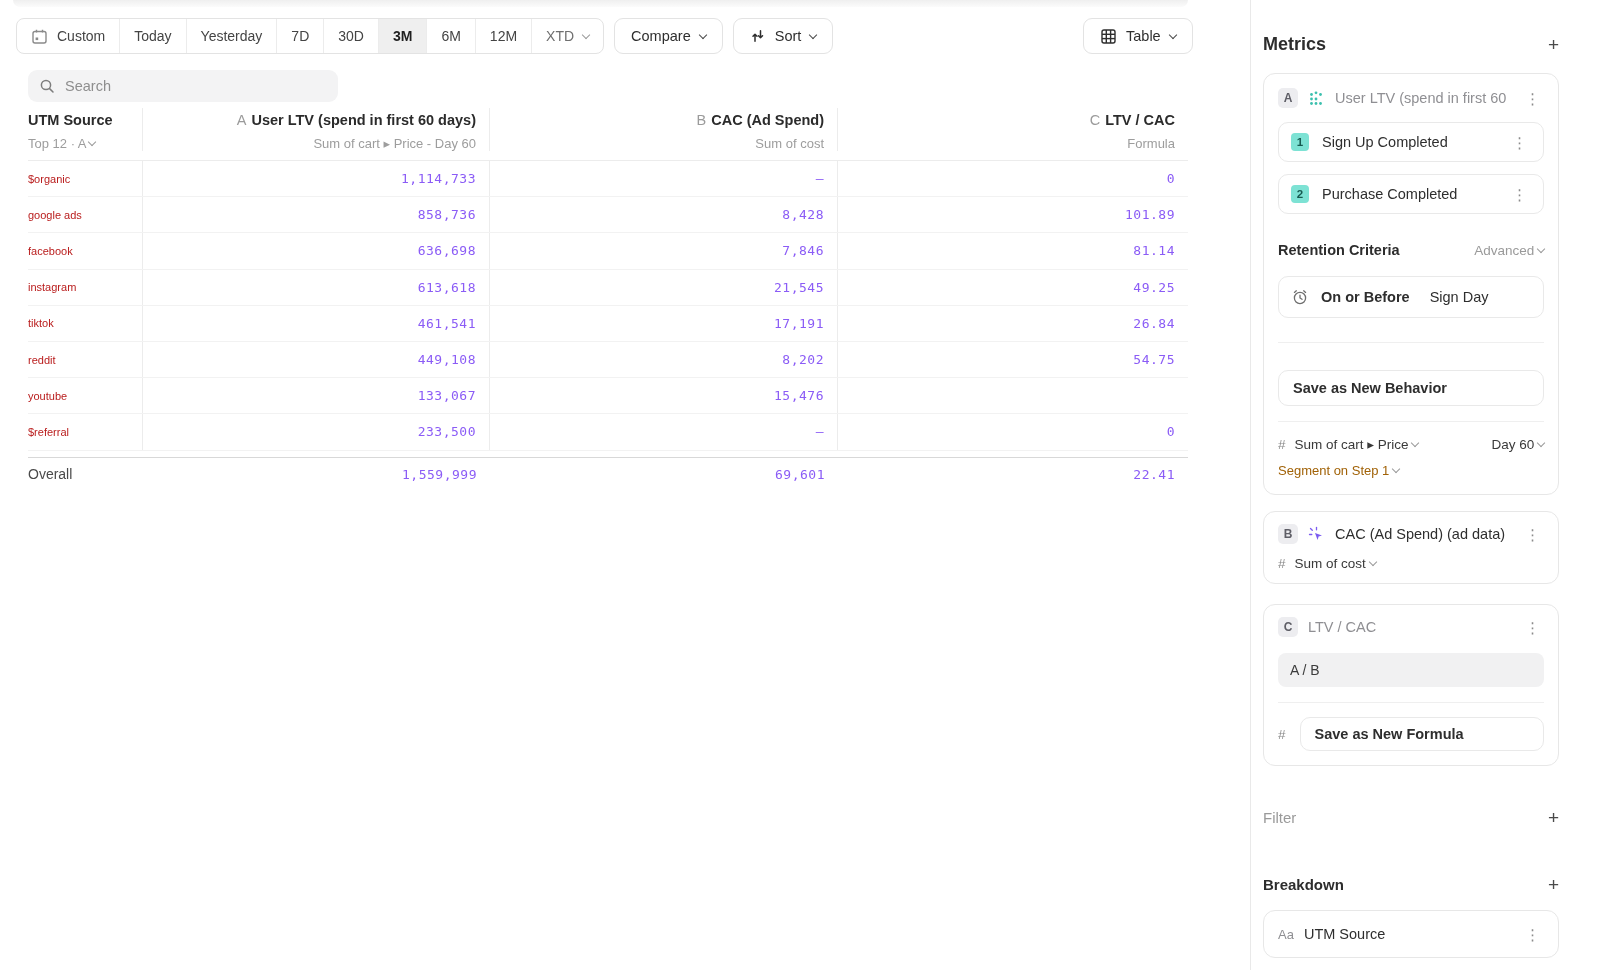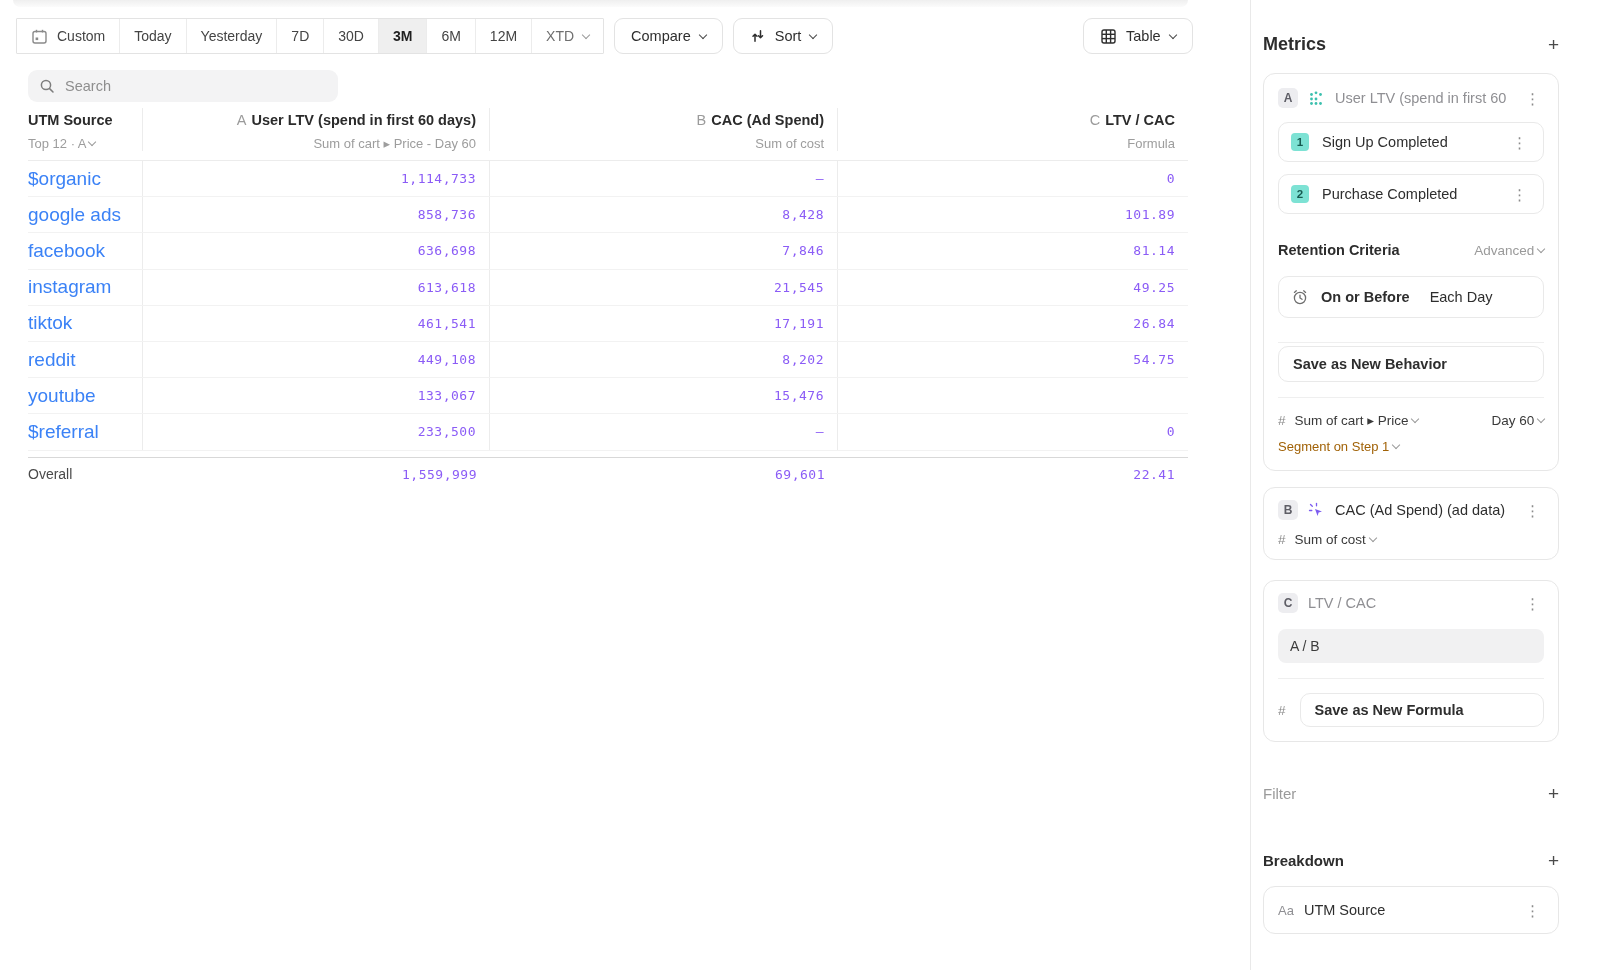--- a/index.html
+++ b/index.html
@@ -5,21 +5,21 @@
   * { margin:0; padding:0; box-sizing:border-box; }
   html,body { width:1600px; height:970px; background:#fff; font-family:"Liberation Sans", sans-serif; overflow:hidden; }
   body { position:relative; color:#333; }
 
   
   .main { position:absolute; left:0; top:0; width:1250px; height:970px; background:#fff; }
   .top-sliver { position:absolute; left:13px; top:-7px; width:1175px; height:14px; border-radius:9px;
                 background:linear-gradient(180deg,#dedede 0%, #f2f2f2 60%, #fbfbfb 100%); }
 
   .toolbar { position:absolute; left:16px; top:18px; display:flex; align-items:center; }
-  .segctl { display:inline-flex; height:36px; border:1px solid #e3e3e3; border-radius:1px; background:#fff; overflow:hidden; }
+  .segctl { display:inline-flex; height:36px; border:1px solid #e3e3e3; border-radius:8px; background:#fff; overflow:hidden; }
   .seg { display:flex; align-items:center; gap:9px; padding:0 14px; font-size:14px; color:#444;
          border-right:1px solid #ececec; cursor:pointer; white-space:nowrap; }
   .seg:last-child { border-right:none; }
   .seg.sel { background:#efefef; font-weight:700; color:#1f1f1f; }
   .seg.muted { color:#6f6f6f; }
   .tbtn { display:flex; align-items:center; gap:9px; height:36px; margin-left:10px; padding:0 16px;
           border:1px solid #e3e3e3; border-radius:9px; background:#fff; font-size:14.5px; color:#2e2e2e;
           font-family:inherit; cursor:pointer; }
   .btn-table { position:absolute; left:1083px; top:18px; margin:0; }
 
@@ -37,21 +37,21 @@
   .table { position:absolute; left:28px; top:108px; width:1160px; }
   .thead, .trow, .overall { display:grid; grid-template-columns:115px 347px 348px 350px; }
   .thead { padding-bottom:9px; border-bottom:1px solid #ececec; }
   .hc { display:flex; flex-direction:column; align-items:flex-end; gap:8px; padding:4px 13px 0 0; }
   .hc.first { align-items:flex-start; padding-left:0; }
   .hc .t { font-size:14.5px; font-weight:700; color:#2b2b2b; }
   .hc .colid { color:#9b9b9b; font-weight:400; margin-right:5px; }
   .hc .sub { font-size:13px; color:#9d9d9d; }
   .br { border-right:1px solid #ececec; }
   .trow { height:36.2px; border-bottom:1px solid #f2f2f2; }
-  .lbl { display:flex; align-items:center; font-size:19px; color:#3b82f6; }
+  .lbl { display:flex; align-items:center; font-size:11px; color:#b91c1c; }
   .num { display:flex; align-items:center; justify-content:flex-end; padding-right:13px;
          font-family:"DejaVu Sans Mono", monospace; font-size:13px; letter-spacing:0.5px; color:#8b5cf6; }
   .overall { height:34px; margin-top:6px; border-top:1px solid #d8d8d8; align-items:center; }
   .overall .lbl { font-size:14px; color:#4a4a4a; }
 
   
   .sidebar { position:absolute; right:0; top:0; width:350px; height:970px; border-left:1px solid #e9e9e9;
              background:#fff; padding-left:12px; }
   .side-h { width:296px; display:flex; justify-content:space-between; align-items:center; margin-top:34px; }
   .side-h .ttl { font-size:18px; font-weight:700; color:#2d2d2d; }
@@ -79,21 +79,21 @@
   .retention { display:flex; justify-content:space-between; align-items:center; margin-top:28px; }
   .retention .rt { font-size:14.5px; font-weight:700; color:#2d2d2d; }
   .adv { font-size:13.5px; color:#9a9a9a; cursor:pointer; }
 
   .onbefore { margin-top:18px; height:42px; border:1px solid #e9e9e9; border-radius:10px; display:flex;
               align-items:center; gap:12px; padding:0 12px; }
   .onbefore .op { font-size:14.5px; font-weight:600; color:#2e2e2e; cursor:pointer; }
   .onbefore .un { font-size:14.5px; color:#2e2e2e; margin-left:8px; cursor:pointer; }
 
   .divline { height:1px; background:#efefef; margin-top:24px; }
-  .savebox { margin-top:3px; height:36px; border:1px solid #e9e9e9; border-radius:10px; display:flex;
+  .savebox { margin-top:27px; height:36px; border:1px solid #e9e9e9; border-radius:10px; display:flex;
              align-items:center; padding:16px 14px; font-size:14.5px; font-weight:600; color:#2e2e2e; cursor:pointer; }
   .divline2 { height:1px; background:#efefef; margin-top:15px; }
 
   .prop-row { display:flex; align-items:center; margin-top:14px; font-size:13.5px; color:#3a3a3a; }
   .hash { color:#8a8a8a; margin-right:9px; font-size:13.5px; }
   .drop { cursor:pointer; }
   .right { margin-left:auto; }
   .segment-row { margin-top:11px; font-size:13px; color:#a16207; }
 
   .formula-input { margin-top:14px; height:34px; background:#f1f1f2; border-radius:8px; display:flex;
@@ -310,21 +310,21 @@
     </div>
 
     <div class="onbefore">
       <svg width="18" height="18" viewBox="0 0 18 18" fill="none" stroke="#6e6e6e" stroke-width="1.3" stroke-linecap="round">
         <circle cx="9" cy="10" r="5.6"></circle>
           <path d="M9 7.2 V10 L11 11.3"></path>
           <path d="M3.4 4.4 L5.3 2.8"></path>
           <path d="M14.6 4.4 L12.7 2.8"></path>
       </svg>
       <span class="op">On or Before</span>
-      <span class="un">Each Day</span>
+      <span class="un">Sign Day</span>
     </div>
 
     <div class="divline"></div>
 
     <div class="savebox">Save as New Behavior</div>
 
     <div class="divline2"></div>
 
     <div class="prop-row">
       <span class="hash">#</span>

